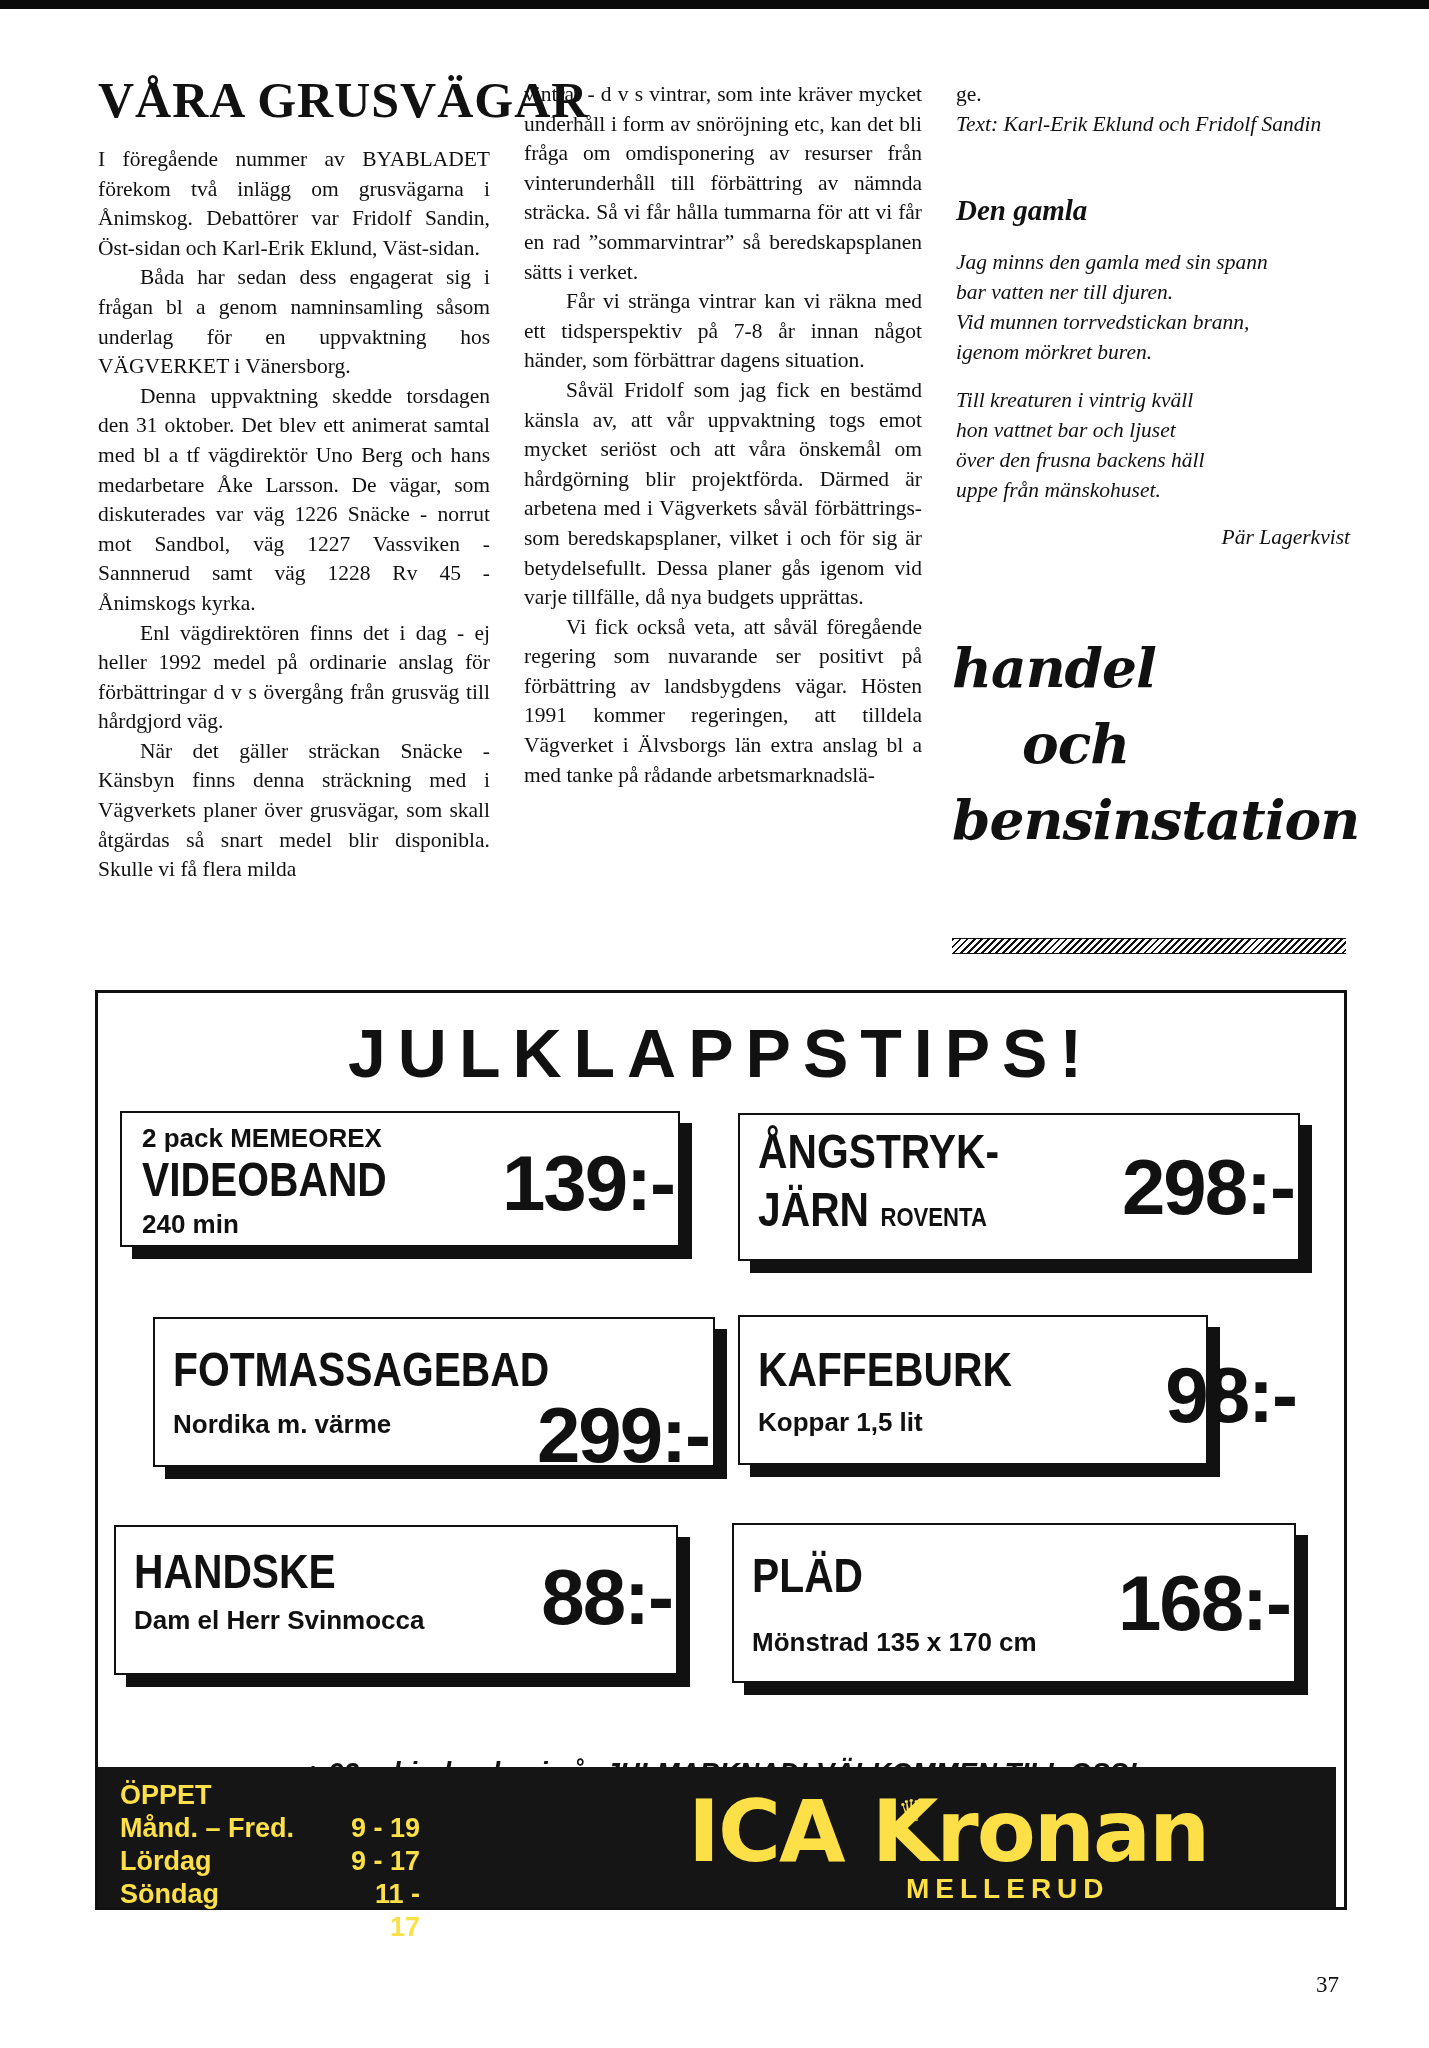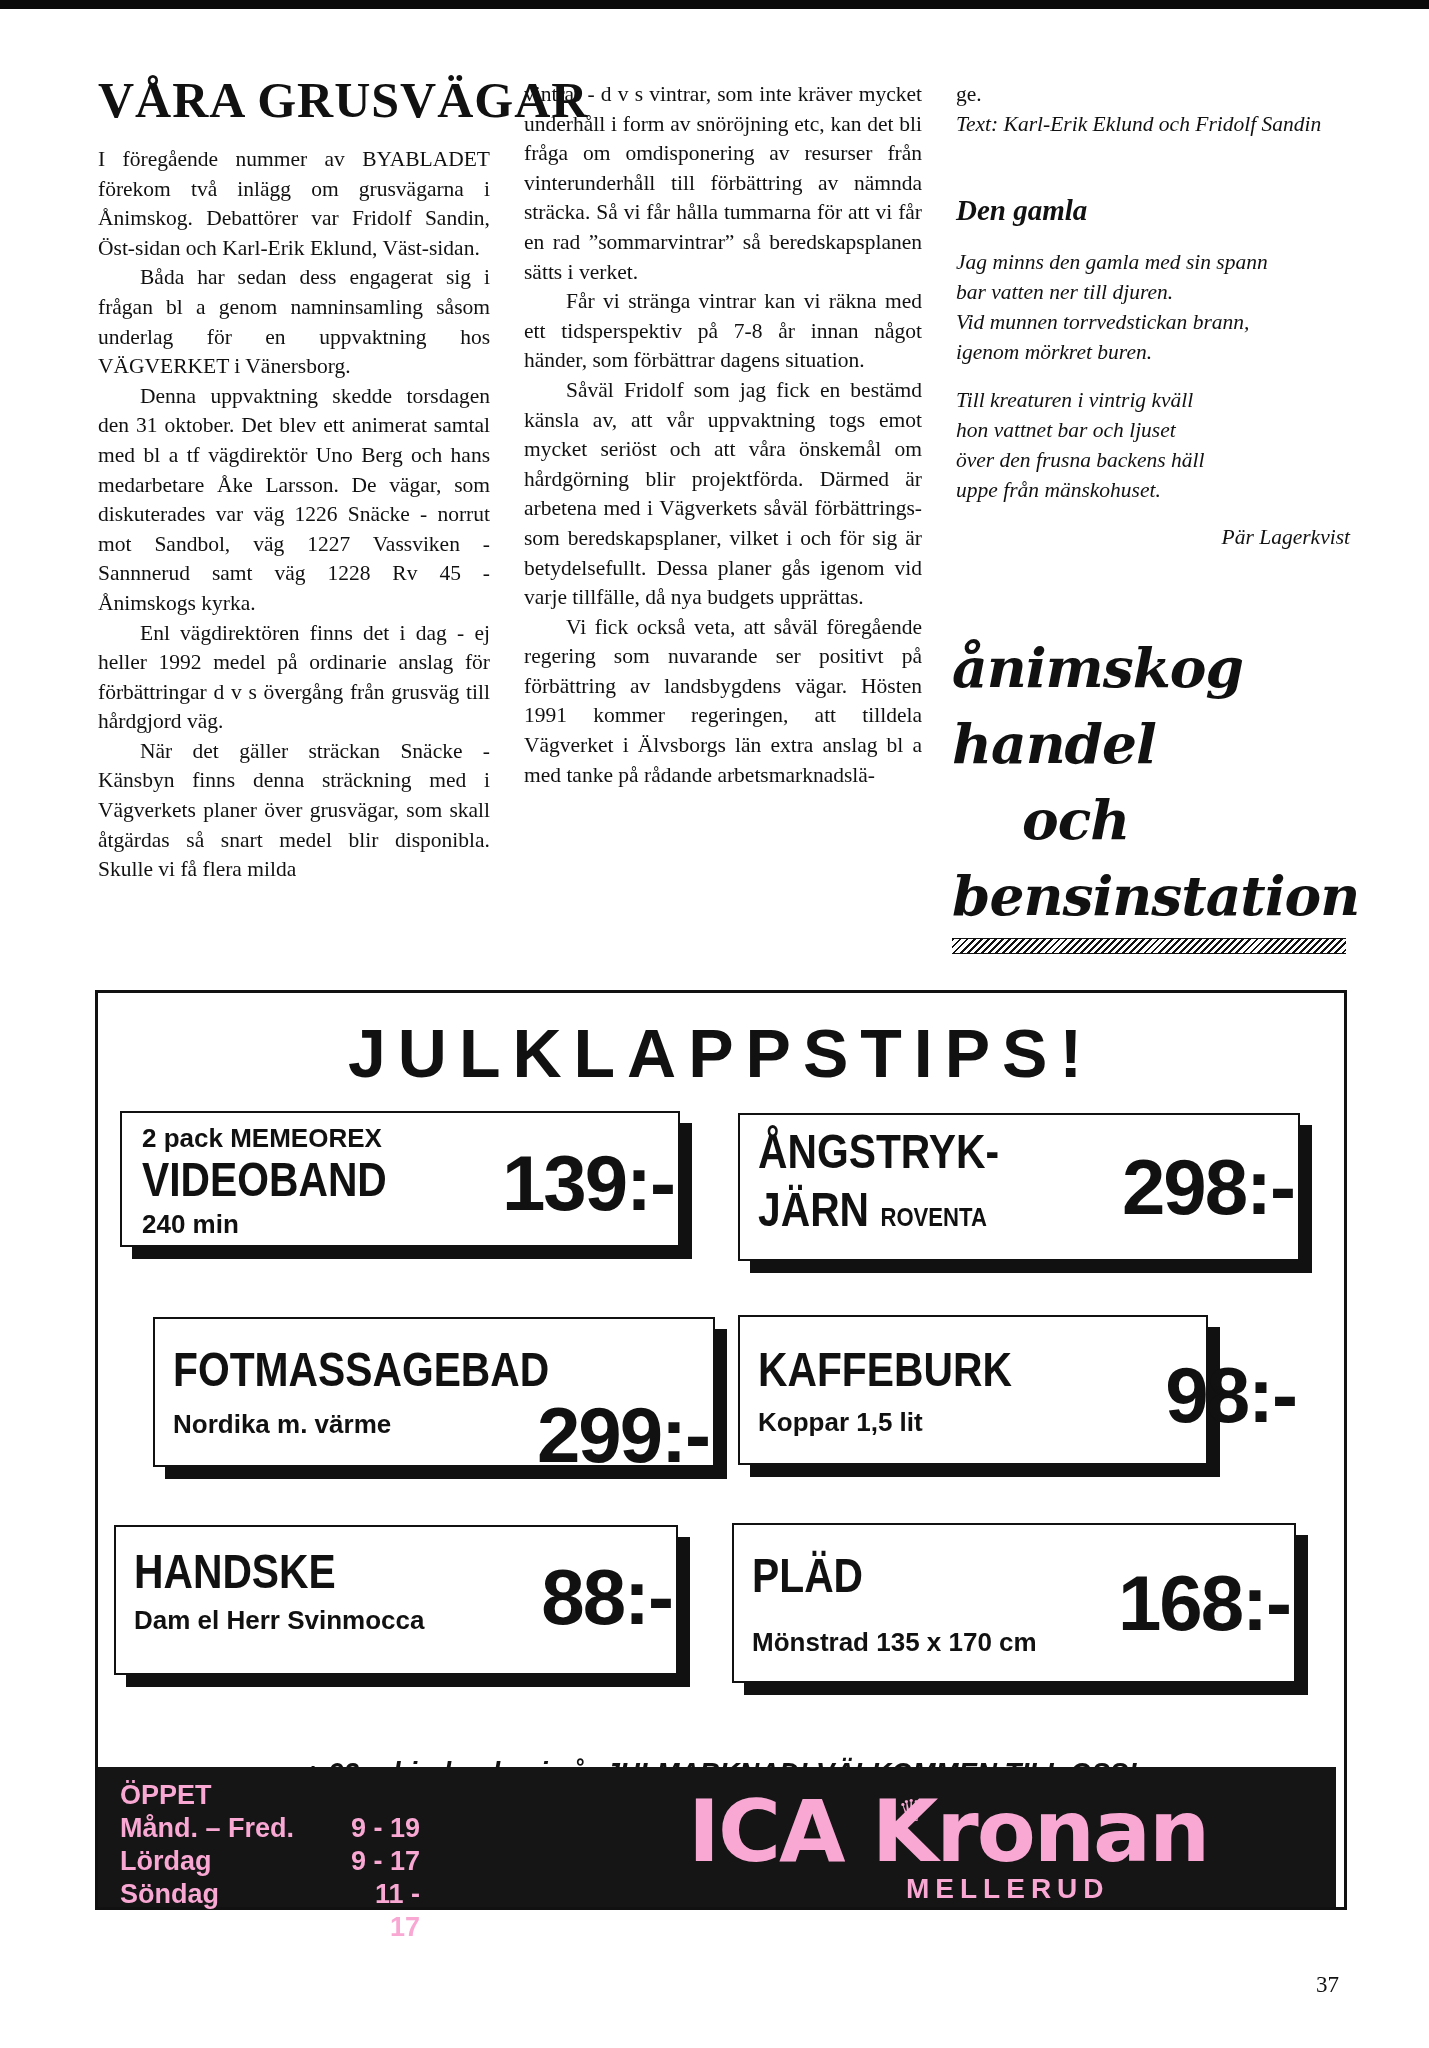--- a/index.html
+++ b/index.html
@@ -61,21 +61,21 @@
   .pbox .sub { position: absolute; font-weight: bold; font-size: 26px; line-height: 30px; white-space: nowrap; }
   .pbox .price { position: absolute; font-weight: bold; font-size: 78px; line-height: 80px; letter-spacing: -2px; white-space: nowrap; }
   .pbox .small { font-size: 26px; font-weight: bold; transform: none; }
 
   .offers {
     position: absolute; left: 0; right: 0; top: 762px; text-align: center;
     font-weight: bold; font-style: italic; font-size: 30px; line-height: 36px;
     transform: scaleX(0.92);
   }
   .footer {
-    position: absolute; left: 0; right: 8px; bottom: 0; height: 140px; background: #151515; color: #f9a8d4;
+    position: absolute; left: 0; right: 8px; bottom: 0; height: 140px; background: #151515; color: #fde047;
   }
   .hours { position: absolute; left: 22px; top: 12px; font-size: 27px; line-height: 33px; font-weight: bold; }
   .hours .row { display: flex; }
   .hours .day { width: 220px; }
   .hours .time { width: 80px; text-align: right; }
   .logo {
     position: absolute; left: 590px; top: 22px; font-family: "DejaVu Sans", sans-serif;
     font-weight: bold; font-size: 86px; line-height: 84px; letter-spacing: -2px; white-space: nowrap;
   }
   .logo .crown { position: absolute; left: 210px; top: -20px; font-size: 30px; letter-spacing: 2px; }
@@ -121,21 +121,20 @@
   <div class="poem stanza">
     <div>Till kreaturen i vintrig kväll</div>
     <div>hon vattnet bar och ljuset</div>
     <div>över den frusna backens häll</div>
     <div>uppe från mänskohuset.</div>
   </div>
   <div class="poet">Pär Lagerkvist</div>
 </div>
 
 <div class="shop">
-  <div>ånimskog</div>
   <div>handel</div>
   <div class="och">och</div>
   <div>bensinstation</div>
 </div>
 <div class="hatch"></div>
 
 <div class="ad">
   <div class="ad-title">JULKLAPPSTIPS!</div>
 
   <div class="pbox" style="left:22px; top:118px; width:560px; height:136px;">

